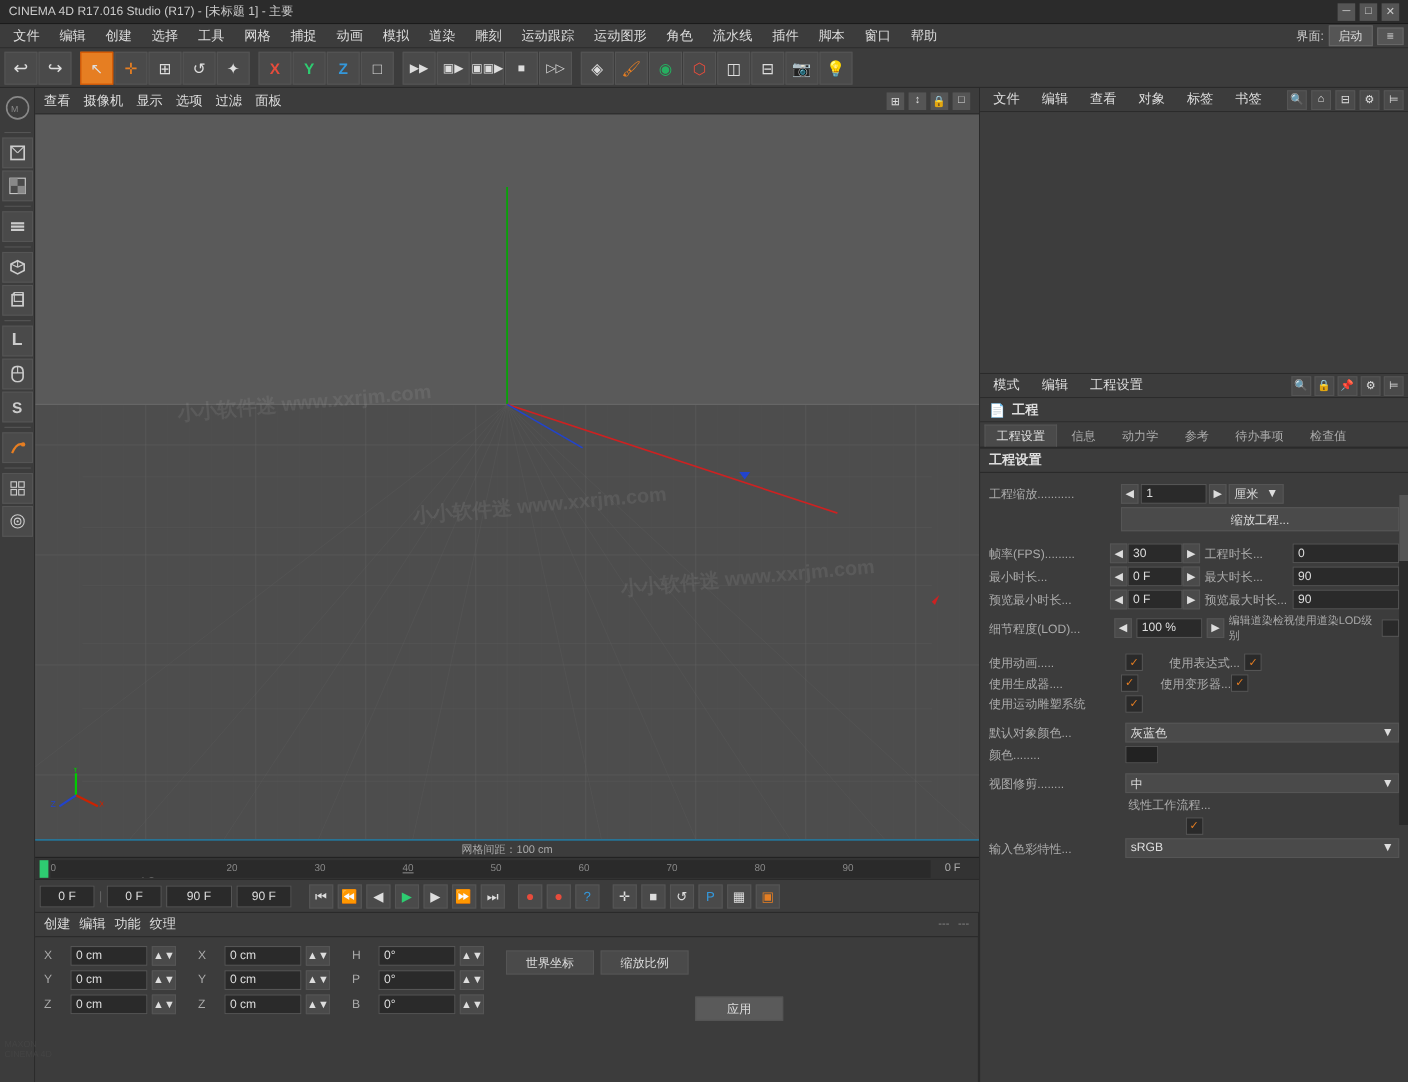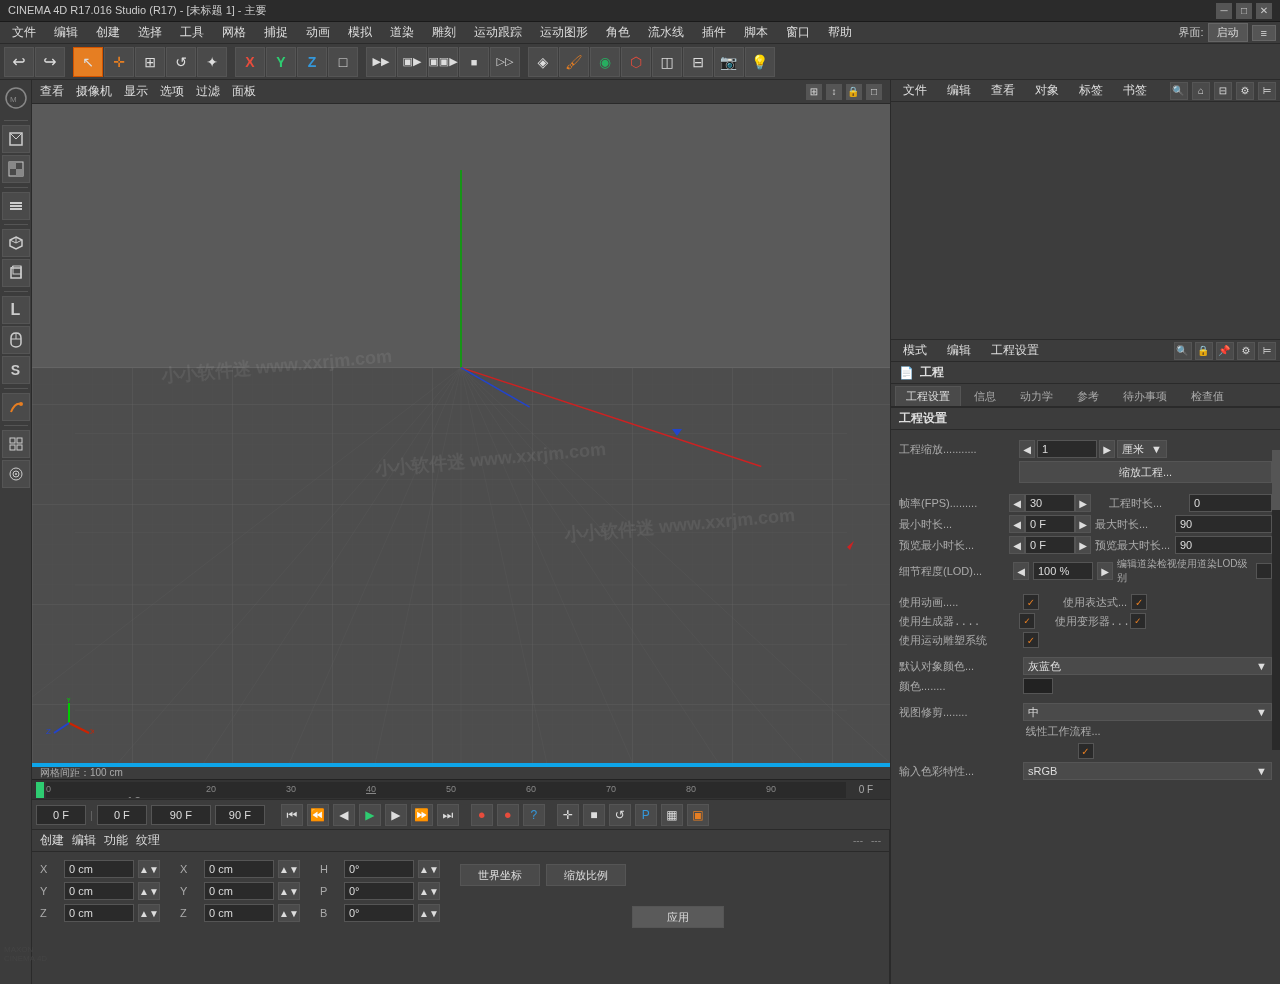--- a/index.html
+++ b/index.html
@@ -37,21 +37,21 @@
     #viewport-wrapper { flex: 1; display: flex; flex-direction: column; }
     #viewport-header { height: 24px; background: #3c3c3c; display: flex; align-items: center; padding: 0 8px; border-bottom: 1px solid #2a2a2a; gap: 12px; }
     #viewport-header .view-menu { font-size: 12px; color: #ddd; cursor: pointer; }
     #viewport-header .view-controls { margin-left: auto; display: flex; gap: 4px; }
     #viewport-header .view-ctrl-btn { width: 16px; height: 16px; background: #555; cursor: pointer; display: flex; align-items: center; justify-content: center; font-size: 10px; }
 
     #viewport { flex: 1; background: #4d4d4d; position: relative; overflow: hidden; }
     #viewport-label { position: absolute; top: 4px; left: 8px; font-size: 11px; color: #aaa; }
 
     
-    #viewport-bottom { height: 16px; background: #3c3c3c; display: flex; align-items: center; justify-content: flex-start; padding: 0 8px; font-size: 10px; color: #aaa; border-top: 4px solid #0ea5e9; }
+    #viewport-bottom { height: 16px; background: #3c3c3c; display: flex; align-items: center; justify-content: center; padding: 0 8px; font-size: 10px; color: #aaa; border-top: 1px solid #0ea5e9; }
 
     
     #timeline-area { height: 36px; background: #3c3c3c; border-top: 1px solid #2a2a2a; display: flex; align-items: center; }
     #timeline-track { flex: 1; height: 20px; background: #2a2a2a; position: relative; overflow: hidden; }
 
     
     #playback-bar { height: 30px; background: #3c3c3c; display: flex; align-items: center; padding: 0 4px; border-top: 1px solid #2a2a2a; gap: 4px; }
     .time-field { width: 50px; height: 20px; background: #2a2a2a; border: 1px solid #555; font-size: 11px; color: #ddd; text-align: center; display: flex; align-items: center; justify-content: center; }
     .play-btn { width: 22px; height: 22px; background: #4a4a4a; border: 1px solid #555; cursor: pointer; display: flex; align-items: center; justify-content: center; font-size: 12px; color: #ddd; }
 
@@ -492,21 +492,21 @@
             </div>
             <div class="coord-row">
               <span class="coord-label">B</span>
               <div class="coord-field">0°</div>
               <div class="coord-btn">▲▼</div>
             </div>
           </div>
           <div style="display:flex;flex-direction:row;justify-content:center;gap:6px;">
             <div class="apply-btn" style="width:80px;">世界坐标</div>
             <div class="apply-btn" style="width:80px;">缩放比例</div>
-            <div class="apply-btn" style="width:92px;background:#5a5a5a;margin-top:46px;">应用</div>
+            <div class="apply-btn" style="width:80px;background:#5a5a5a;margin-top:46px;">应用</div>
           </div>
         </div>
       </div>
     </div>
 
   </div>
 
   <div id="right-panel">
 
     <div id="right-top">
@@ -577,21 +577,21 @@
         </div>
       </div>
 
       <div class="prop-row">
         <span class="prop-label"></span>
         <div class="prop-wide-btn" style="flex:1;">缩放工程...</div>
       </div>
 
       <div style="height:8px;"></div>
 
-      <div style="display:flex;padding:0 4px;margin-bottom:3px;gap:18px;">
+      <div style="display:flex;padding:0 4px;margin-bottom:3px;gap:4px;">
         <div style="flex:1;display:flex;align-items:center;">
           <span class="prop-label" style="width:110px;">帧率(FPS).........</span>
           <div class="prop-btn">◀</div>
           <div class="prop-number" style="width:50px;">30</div>
           <div class="prop-btn">▶</div>
         </div>
         <div style="flex:1;display:flex;align-items:center;">
           <span class="prop-label" style="width:80px;">工程时长...</span>
           <div class="prop-number" style="flex:1;">0</div>
         </div>
@@ -634,21 +634,21 @@
 
       <div style="height:6px;"></div>
 
       <div style="display:flex;padding:0 4px;margin-bottom:3px;gap:4px;align-items:center;">
         <span class="prop-label">使用动画.....</span>
         <div class="prop-check checked"></div>
         <span style="font-size:11px;color:#aaa;margin-left:20px;">使用表达式...</span>
         <div class="prop-check checked"></div>
       </div>
 
-      <div style="display:flex;padding:0 4px;margin-bottom:3px;gap:0;align-items:center;font-family:Liberation Mono, monospace;">
+      <div style="display:flex;padding:0 4px;margin-bottom:3px;gap:0;align-items:center;">
         <span class="prop-label">使用生成器....</span>
         <div class="prop-check checked"></div>
         <span style="font-size:11px;color:#aaa;margin-left:20px;">使用变形器...</span>
         <div class="prop-check checked"></div>
       </div>
 
       <div style="display:flex;padding:0 4px;margin-bottom:3px;gap:4px;align-items:center;">
         <span class="prop-label">使用运动雕塑系统</span>
         <div class="prop-check checked"></div>
       </div>

